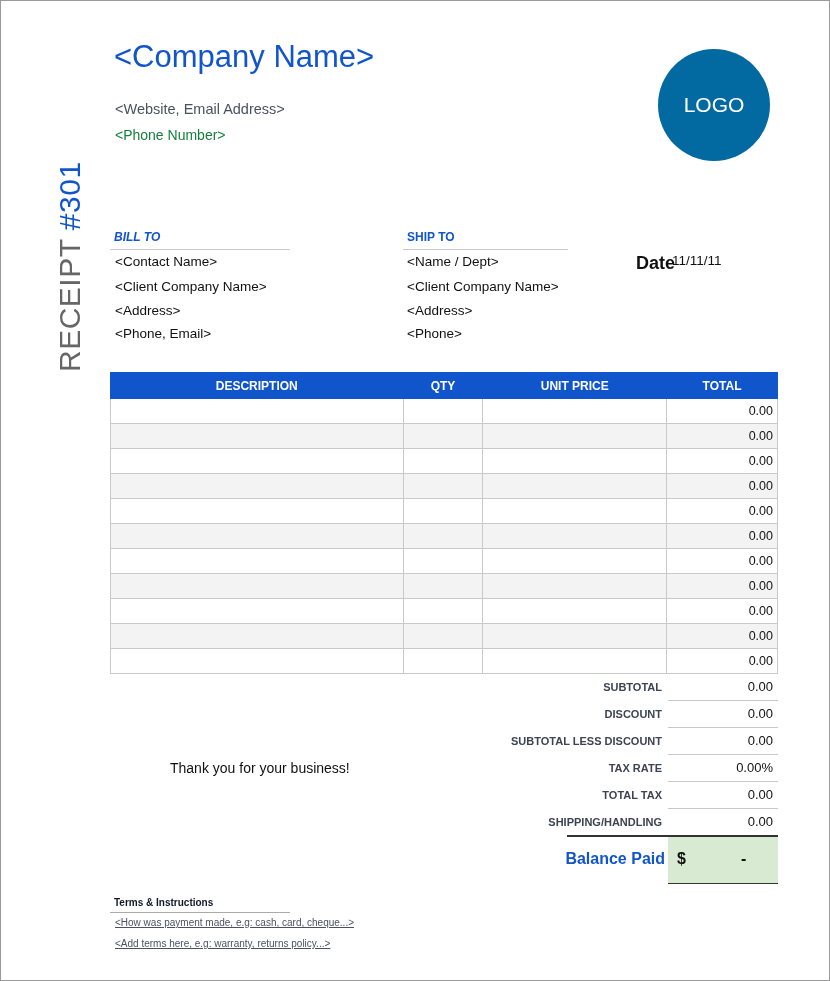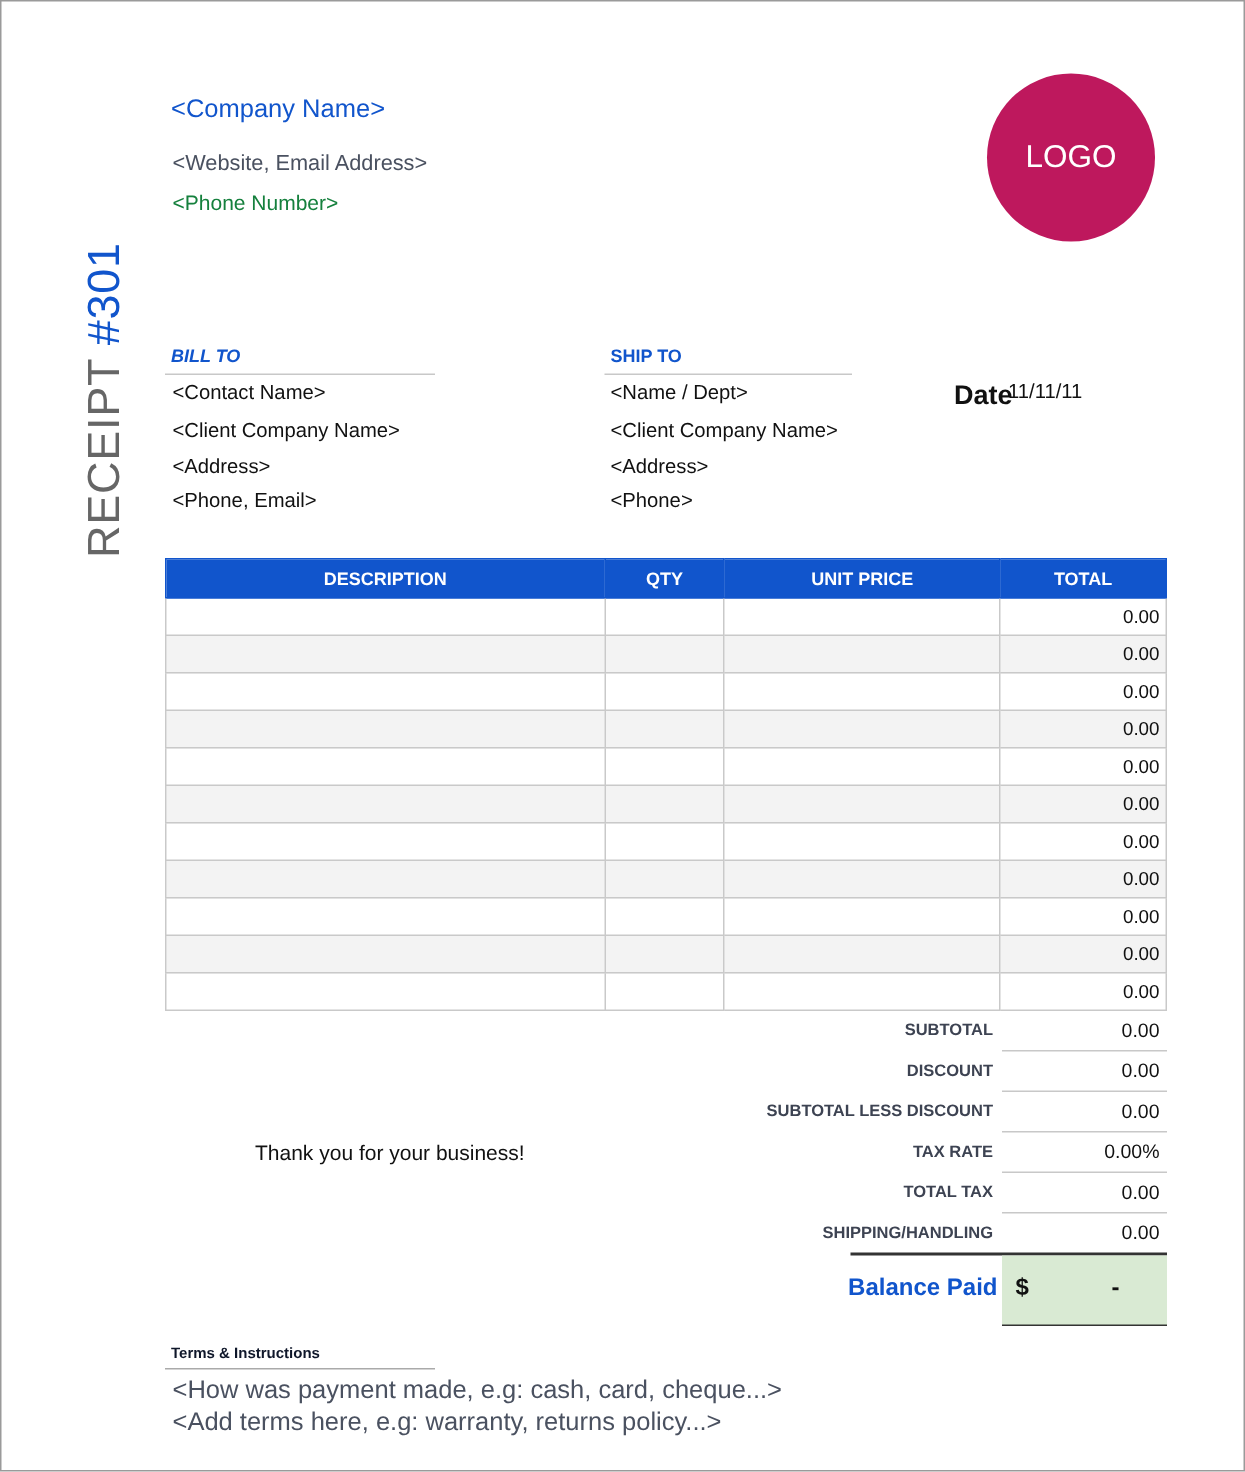--- a/index.html
+++ b/index.html
@@ -1,22 +1,22 @@
 <!DOCTYPE html>
 <html><head>
 <meta charset="utf-8">
 <style>
   html, body { margin:0; padding:0; background:#ffffff; }
   body { width:830px; height:981px; position:relative; overflow:hidden; font-family:"Liberation Sans", sans-serif; color:#111; }
   .page { position:absolute; left:0; top:0; width:828px; height:979px; border:1px solid #9a9a9a; background:#fff; }
   .abs { position:absolute; }
-  .company-name { left:113px; top:38px; font-size:17px; color:#1155cc; white-space:nowrap;margin-top:24px; }
+  .company-name { left:113px; top:38px; font-size:31px; color:#1155cc; white-space:nowrap; }
   .addr { left:114px; font-size:14.5px; color:#4a5160; white-space:nowrap; }
   .phone { left:114px; top:126px; font-size:14px; color:#15803d; white-space:nowrap; }
-  .logo { left:657px; top:48px; width:112px; height:112px; border-radius:50%; background:#be185d; color:#fff; font-size:21px; display:flex; align-items:center; justify-content:center; }
+  .logo { left:657px; top:48px; width:112px; height:112px; border-radius:50%; background:#0369a1; color:#fff; font-size:21px; display:flex; align-items:center; justify-content:center; }
   .receipt-title { left:-26px; top:256px; width:190px; height:40px; transform:rotate(-90deg); transform-origin:center; font-size:30px; white-space:nowrap; text-align:center; line-height:40px; letter-spacing:0.5px; }
   .receipt-title .lbl { color:#666; }
   .receipt-title .num { color:#1155cc; }
   .sec-head { font-size:12px; font-weight:bold; color:#1155cc; white-space:nowrap; }
   .sec-rule { height:1px; background:#c8c8c8; }
   .line { font-size:13.5px; color:#111; white-space:nowrap; }
   .date-lbl { left:635px; top:252px; font-size:18px; font-weight:bold; }
   .date-val { left:671px; top:252px; font-size:13.5px; }
   table.items { position:absolute; left:109px; top:371px; width:668px; border-collapse:collapse; font-size:12.5px; }
   table.items th { background:#1155cc; color:#fff; font-weight:bold; font-size:12px; height:25px; padding:0; text-align:center; border:1px solid #1155cc; }
@@ -26,21 +26,21 @@
   .tot-val { right:56px; font-size:13px; color:#111; text-align:right; }
   .tot-rule { left:667px; width:110px; height:1px; background:#c8c8c8; }
   .thanks { left:169px; top:759px; font-size:14px; color:#111; }
   .bal-rule { left:566px; width:211px; height:2px; background:#333; }
   .bal-box { left:667px; top:836px; width:110px; height:47px; background:#d9ead3; }
   .bal-lbl { left:540px; top:849px; width:124px; text-align:right; font-size:16px; font-weight:bold; color:#1155cc; }
   .bal-cur { left:676px; top:849px; font-size:16px; font-weight:bold; color:#111; }
   .bal-val { left:740px; top:849px; font-size:16px; font-weight:bold; color:#111; }
   .terms-head { left:113px; top:896px; font-size:10px; font-weight:bold; color:#0f172a; }
   .terms-rule { left:109px; top:911px; width:180px; height:1px; background:#aaa; }
-  .terms-line { left:114px; font-size:17px; color:#4a5160; white-space:nowrap; }
+  .terms-line { left:114px; font-size:10px; color:#4a5160; white-space:nowrap;text-decoration:underline; }
 </style>
 </head>
 <body>
 
 <div class="page">
 
   <div class="abs company-name">&lt;Company Name&gt;</div>
   <div class="abs addr" style="top:100px;">&lt;Website, Email Address&gt;</div>
   <div class="abs phone">&lt;Phone Number&gt;</div>
 

